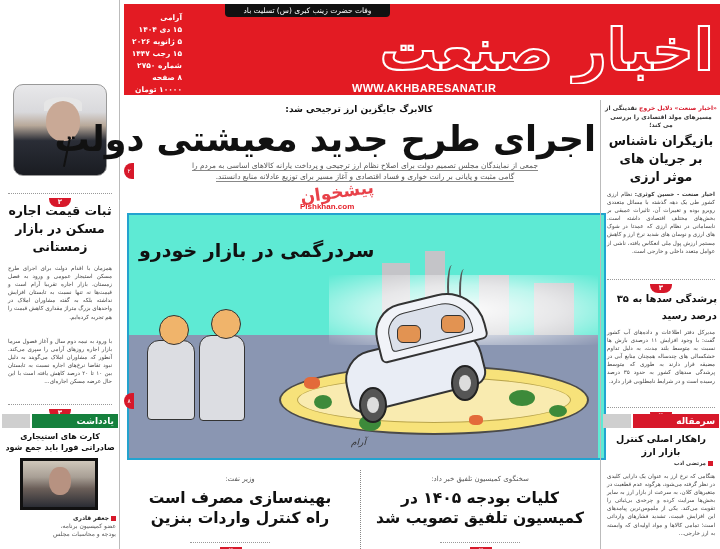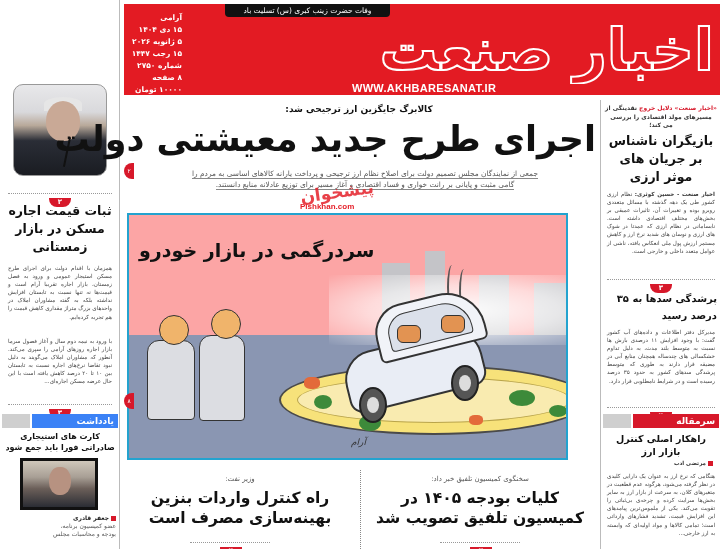--- a/index.html
+++ b/index.html
@@ -18,47 +18,47 @@
 
   .badge { display: inline-block; background: #d7182a; color: #fff; font-size: 7px; font-weight: bold; line-height: 9px; height: 9px; min-width: 22px; text-align: center; border-radius: 0 0 8px 8px; }
   .dotline { position: absolute; height: 0; border-top: 1px dotted #999; }
   .badge-wrap { position: absolute; text-align: center; }
 
   .rent-title { position: absolute; left: 4px; top: 202px; width: 112px; text-align: center; font-weight: bold; font-size: 12.5px; line-height: 18px; }
   .body-text { position: absolute; font-size: 5.6px; line-height: 8.1px; color: #444; text-align: justify; }
 
   .yad-bar { position: absolute; left: 2px; top: 414px; width: 116px; height: 14px; }
   .yad-bar .grey { position: absolute; left: 0; top: 0; width: 28px; height: 14px; background: #cfcfcf; }
-  .yad-bar .red { position: absolute; left: 30px; top: 0; width: 86px; height: 14px; background: #3b82f6; color: #fff; font-size: 9px; font-weight: bold; line-height: 14px; text-align: right; padding-right: 4px; }
+  .yad-bar .red { position: absolute; left: 30px; top: 0; width: 86px; height: 14px; background: #15803d; color: #fff; font-size: 9px; font-weight: bold; line-height: 14px; text-align: right; padding-right: 4px; }
   .yad-title { position: absolute; left: 4px; top: 431px; width: 112px; text-align: center; font-weight: bold; font-size: 8px; line-height: 11px; }
   .qaderi-photo { position: absolute; left: 20px; top: 458px; width: 78px; height: 52px; background: #111; padding: 3px; }
   .qaderi-photo .inner { width: 100%; height: 100%; background: linear-gradient(180deg,#cfc7bb 0%,#a89f95 35%,#6b5f59 60%,#2b2d34 100%); position: relative; }
   .qaderi-photo .face { position: absolute; left: 26px; top: 6px; width: 22px; height: 28px; border-radius: 45%; background: #b79281; }
   .author-left { position: absolute; left: 4px; top: 514px; width: 112px; font-size: 6px; line-height: 8px; text-align: right; color: #555; }
   .author-left .name { font-weight: bold; color: #222; }
   .author-left .sq { display: inline-block; width: 5px; height: 5px; background: #d7182a; margin-left: 2px; vertical-align: middle; }
 
   
   .masthead { position: absolute; left: 124px; top: 4px; width: 596px; height: 91px; background: #e31b23; }
   .condol { position: absolute; left: 101px; top: 0; width: 165px; height: 13px; background: #111; color: #fff; font-size: 7.5px; line-height: 13px; text-align: center; border-radius: 0 0 4px 4px; }
   .dateblock { position: absolute; left: 4px; top: 8px; width: 54px; color: #fff; font-size: 7.5px; line-height: 12px; text-align: right; font-weight: bold; }
   .logo { position: absolute; left: 90px; top: 12px; width: 500px; height: 68px; color: #e31b23; font-size: 58px; font-weight: bold; line-height: 68px; text-align: right;
           -webkit-text-stroke: 2px #ffffff; letter-spacing: -1px; white-space: nowrap; overflow: hidden; }
   .url { position: absolute; left: 228px; top: 78px; color: #fff; font-family: "Liberation Sans", sans-serif; font-weight: bold; font-size: 11px; line-height: 12px; letter-spacing: 0.3px; }
 
   
   .kicker { position: absolute; left: 124px; top: 103px; width: 470px; text-align: center; font-size: 9px; font-weight: bold; line-height: 12px; }
   .headline { position: absolute; left: 124px; top: 118px; width: 472px; text-align: center; font-size: 35px; font-weight: bold; line-height: 42px; letter-spacing: -1px; white-space: nowrap; }
-  .lead { position: absolute; left: 134px; top: 160px; width: 462px; text-align: center; font-size: 7.4px; line-height: 11px; color: #555; margin-top: 8px; }
+  .lead { position: absolute; left: 134px; top: 160px; width: 462px; text-align: center; font-size: 7.4px; line-height: 11px; color: #555; }
   .lead span { border-bottom: 1px solid #888; }
   .side-badge { position: absolute; width: 10px; height: 16px; background: #d7182a; color: #fff; font-size: 6px; line-height: 16px; text-align: center; border-radius: 8px 0 0 8px; }
   .watermark { position: absolute; left: 300px; top: 182px; color: #e5202a; font-size: 17px; font-weight: bold; transform: rotate(-8deg); opacity: 0.85; }
   .watermark-url { position: absolute; left: 300px; top: 202px; color: #e5202a; font-family: "Liberation Sans", sans-serif; font-size: 8px; font-weight: bold; }
 
-  .cartoon { position: absolute; left: 127px; top: 213px; width: 441px; height: 247px; border: 2px solid #23a3cf; overflow: hidden; background: #fca5a5; }
+  .cartoon { position: absolute; left: 127px; top: 213px; width: 479px; height: 247px; border: 2px solid #23a3cf; overflow: hidden; background: #5eead4; }
   .cartoon-title { position: absolute; left: 10px; top: 22px; font-size: 19px; font-weight: bold; line-height: 26px; color: #111; }
   .ground { position: absolute; left: 0; top: 120px; width: 469px; height: 127px; background: #8a96b2; }
   .building { position: absolute; background: #c4c4c8; }
   .fog { position: absolute; left: 200px; top: 60px; width: 269px; height: 70px; background: radial-gradient(ellipse at center, rgba(255,255,255,0.95) 0%, rgba(255,255,255,0.6) 50%, rgba(255,255,255,0) 100%); }
   .plate { position: absolute; left: 150px; top: 150px; width: 310px; height: 70px; border-radius: 50%; background: #f7e27a; border: 2px solid #4a4a4a; }
   .plate .inner { position: absolute; left: 16px; top: 10px; right: 16px; bottom: 10px; border-radius: 50%; background: #f9ebb0; border: 1px solid #b9a44a; }
   .veg { position: absolute; border-radius: 50%; background: #3d8a3a; }
   .carrot { position: absolute; border-radius: 40%; background: #e36a3a; }
   .car-body { position: absolute; left: 215px; top: 125px; width: 140px; height: 60px; background: #e9edf5; border: 2px solid #333; border-radius: 30px 30px 14px 14px; transform: rotate(-14deg); }
   .car-roof { position: absolute; left: 245px; top: 82px; width: 110px; height: 55px; background: #f1f3f8; border: 2px solid #333; border-radius: 30px 40px 6px 6px; transform: rotate(-14deg); }
@@ -201,22 +201,22 @@
   </div>
 </div>
 <div class="dotline" style="left:440px; top:542px; width:80px;"></div>
 <div class="badge-wrap" style="left:470px; top:538px; width:20px;">
   <span class="badge">۳</span>
 </div>
 
 <div class="bottom-story rtl" style="left:125px; top:474px; width:230px;">
   <div class="bottom-kicker">وزیر نفت:</div>
   <div class="bottom-title">
+    <div>بهینه‌سازی مصرف است</div>
     <div>راه کنترل واردات بنزین</div>
-    <div>بهینه‌سازی مصرف است</div>
   </div>
 </div>
 <div class="dotline" style="left:190px; top:542px; width:80px;"></div>
 <div class="badge-wrap" style="left:220px; top:538px; width:20px;">
   <span class="badge">۴</span>
 </div>
 
 <div class="col-right rtl">
   <div class="r-kicker">
     <span class="red">«اخبار صنعت» دلایل خروج</span>

